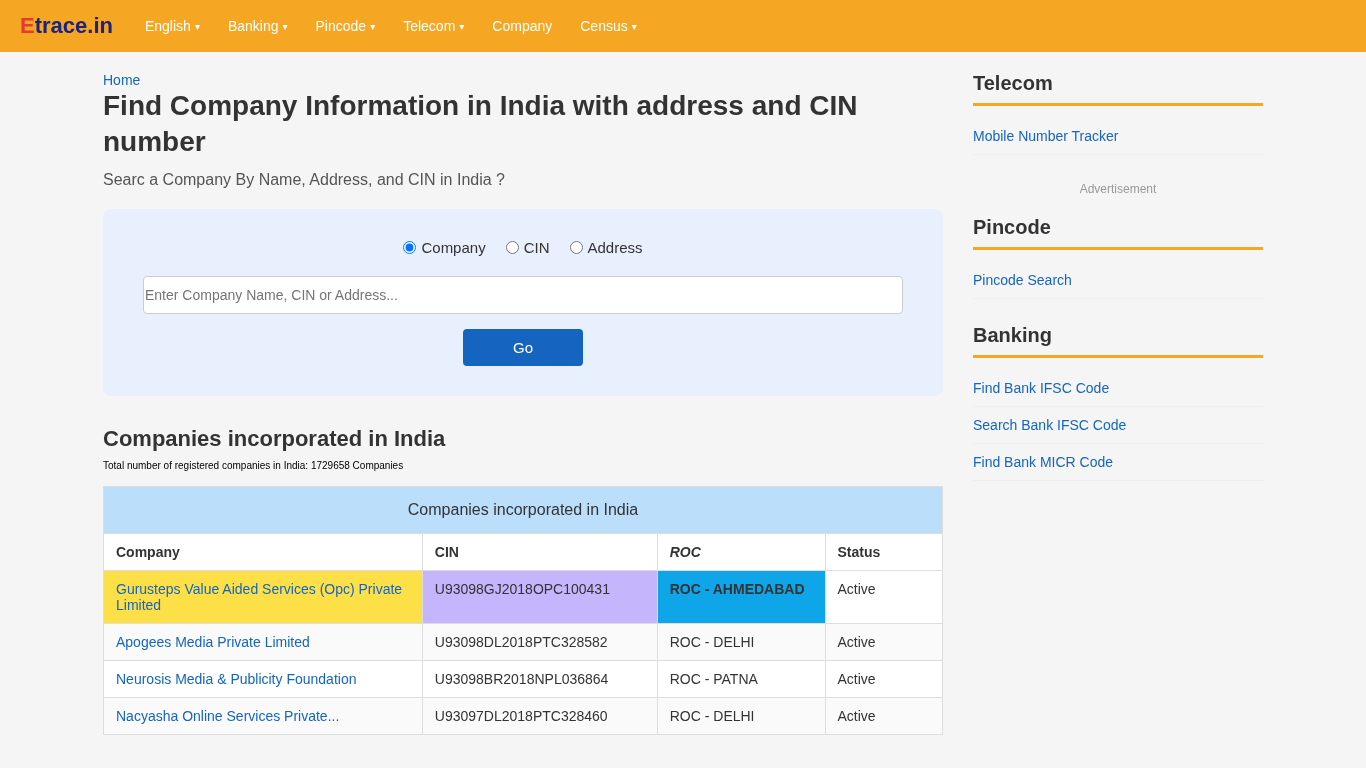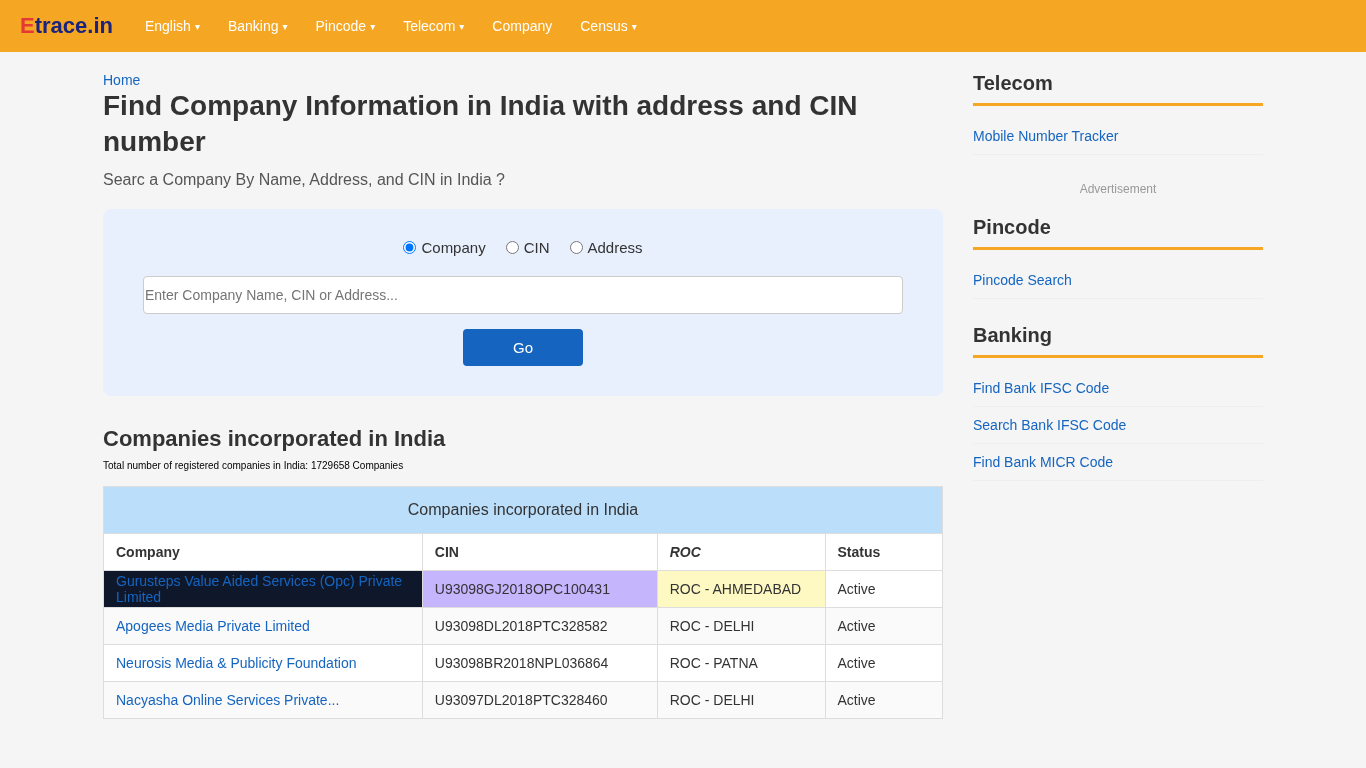--- a/index.html
+++ b/index.html
@@ -79,25 +79,25 @@
         </tr>
         <tr>
           <th style="background:#fff;font-weight:bold;padding:10px 12px;border:1px solid #ddd;font-size:14px;text-align:left;width:38%;">Company</th>
           <th style="background:#fff;font-weight:bold;padding:10px 12px;border:1px solid #ddd;font-size:14px;text-align:left;width:28%;">CIN</th>
           <th style="background:#fff;font-weight:bold;padding:10px 12px;border:1px solid #ddd;font-size:14px;text-align:left;width:20%;font-style:italic;">ROC</th>
           <th style="background:#fff;font-weight:bold;padding:10px 12px;border:1px solid #ddd;font-size:14px;text-align:left;width:14%;">Status</th>
         </tr>
       </thead>
       <tbody id="companies-tbody">
       <tr>
-      <td style="padding:2px 12px;border:1px solid #ddd;font-size:14px;background:#0f172a;vertical-align:top;">
+      <td style="padding:10px 12px;border:1px solid #ddd;font-size:14px;background:#fde047;vertical-align:top;">
         <a style="color:#1565c0;text-decoration:none;">Gurusteps Value Aided Services (Opc) Private Limited</a>
       </td>
       <td style="padding:10px 12px;border:1px solid #ddd;font-size:14px;background:#c4b5fd;vertical-align:top;">U93098GJ2018OPC100431</td>
-      <td style="padding:10px 12px;border:1px solid #ddd;font-size:14px;background:#fef9c3;vertical-align:top;">ROC - AHMEDABAD</td>
+      <td style="padding:10px 12px;border:1px solid #ddd;font-size:14px;background:#0ea5e9;vertical-align:top;font-weight:bold;">ROC - AHMEDABAD</td>
       <td style="padding:10px 12px;border:1px solid #ddd;font-size:14px;background:#fff;vertical-align:top;">Active</td>
     </tr>
           <tr>
       <td style="padding:10px 12px;border:1px solid #ddd;font-size:14px;background:#fafafa;vertical-align:top;">
         <a style="color:#1565c0;text-decoration:none;">Apogees Media Private Limited</a>
       </td>
       <td style="padding:10px 12px;border:1px solid #ddd;font-size:14px;background:#fafafa;vertical-align:top;">U93098DL2018PTC328582</td>
       <td style="padding:10px 12px;border:1px solid #ddd;font-size:14px;background:#fafafa;vertical-align:top;">ROC - DELHI</td>
       <td style="padding:10px 12px;border:1px solid #ddd;font-size:14px;background:#fafafa;vertical-align:top;">Active</td>
     </tr>

